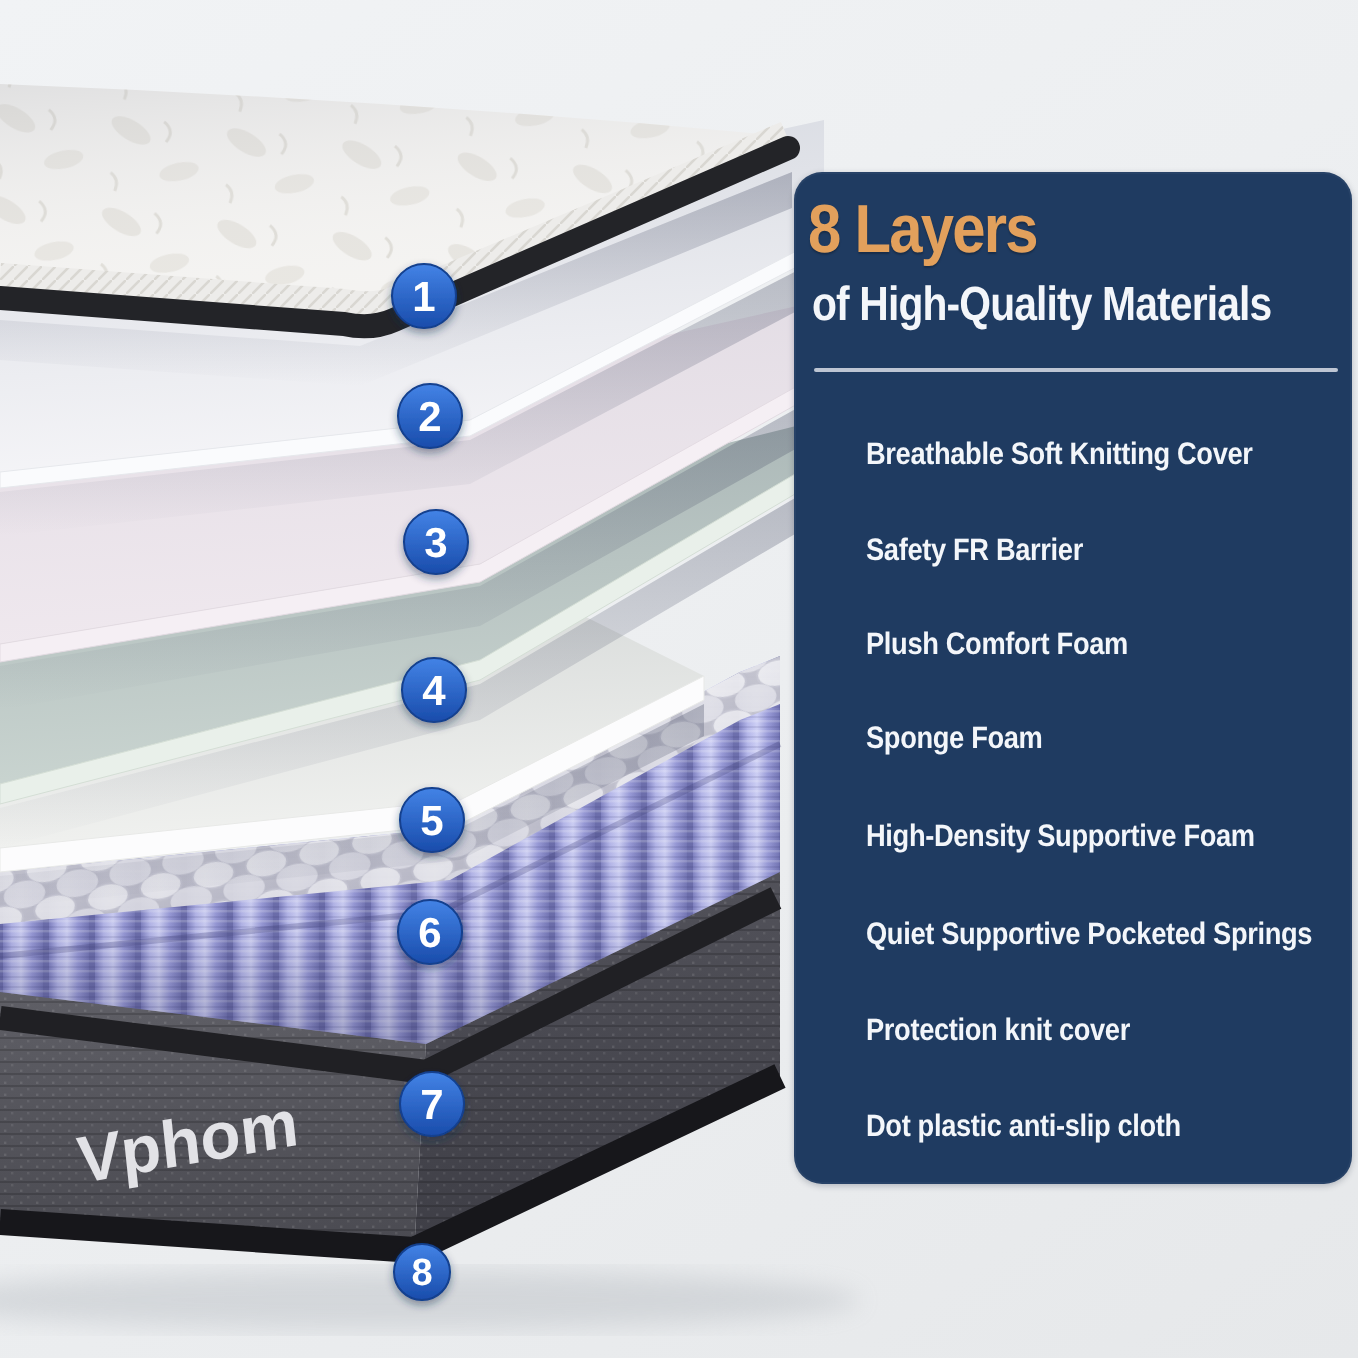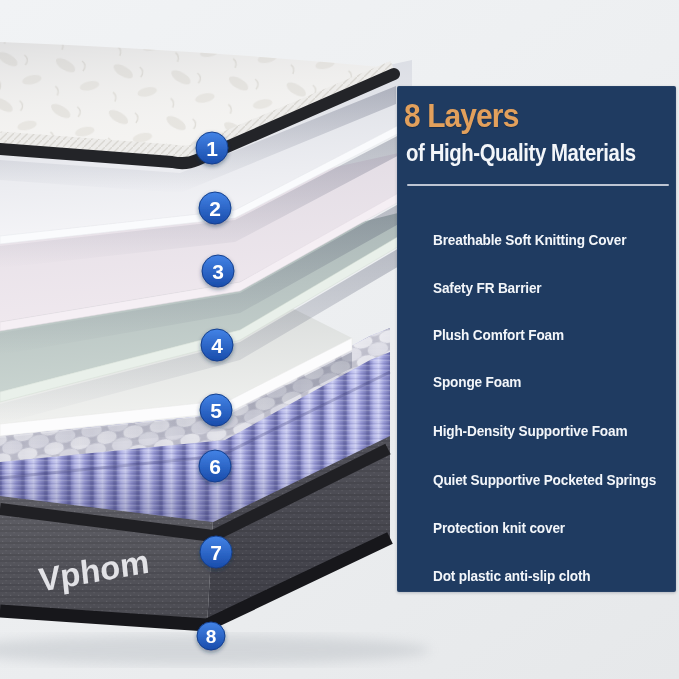--- a/index.html
+++ b/index.html
@@ -9,21 +9,21 @@
     background:var(--background,#edeff1);
   }
   .stage{position:relative;width:679px;height:679px;
     background:linear-gradient(145deg,#f1f3f5 0%,#edeff1 45%,#e6e8ea 100%);}
   .mattress-svg{position:absolute;left:0;top:0;}
 
   
   .panel{
     position:absolute;left:397px;top:86px;width:279px;height:506px;
     background:var(--panel-bg,#1f3b61);
-    border-radius:2px;
+    border-radius:14px;
     box-shadow:inset 0 0 0 1px rgba(255,255,255,0.04), 0 1px 3px rgba(20,30,55,0.25);
   }
   .panel-title{
     position:absolute;left:7px;top:10px;
     font-size:34px;font-weight:700;letter-spacing:-1px;
     color:var(--title-orange,#e2a05c);
     transform:scaleX(0.88);transform-origin:left top;
     text-shadow:0 1px 1px rgba(0,0,0,0.25);
     white-space:nowrap;
   }
@@ -31,21 +31,21 @@
     position:absolute;left:9px;top:53px;
     font-size:24px;font-weight:700;letter-spacing:-0.5px;
     color:var(--text-white,#f3f6fa);
     transform:scaleX(0.85);transform-origin:left top;
     white-space:nowrap;
   }
   .panel-divider{
     position:absolute;left:10px;top:98px;width:262px;height:2px;
     background:var(--divider,#d9dee7);opacity:0.85;border-radius:1px;
   }
-  .panel-items{position:absolute;left:0;top:16px;width:100%;height:100%;}
+  .panel-items{position:absolute;left:0;top:4px;width:100%;height:100%;}
   .panel-item{
     position:absolute;left:36px;height:20px;line-height:20px;
     font-size:15.5px;font-weight:700;letter-spacing:-0.2px;
     color:var(--text-white,#f3f6fa);
     transform:scaleX(0.88);transform-origin:left center;
     white-space:nowrap;
   }
   .panel-item:nth-child(1){top:128px;}
   .panel-item:nth-child(2){top:176px;}
   .panel-item:nth-child(3){top:223px;}

